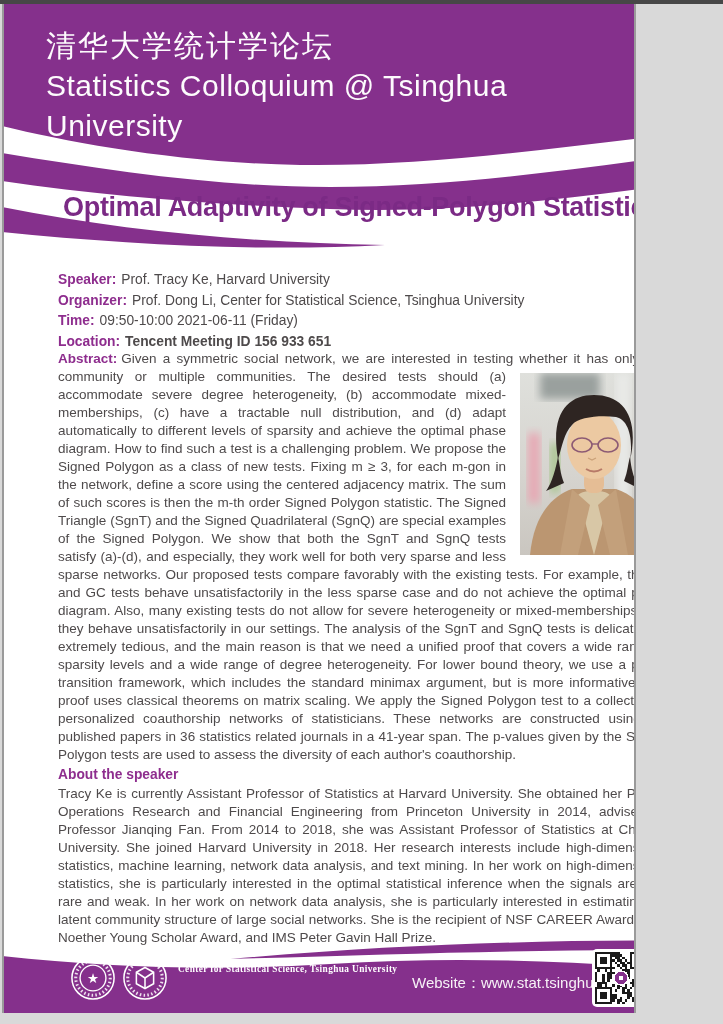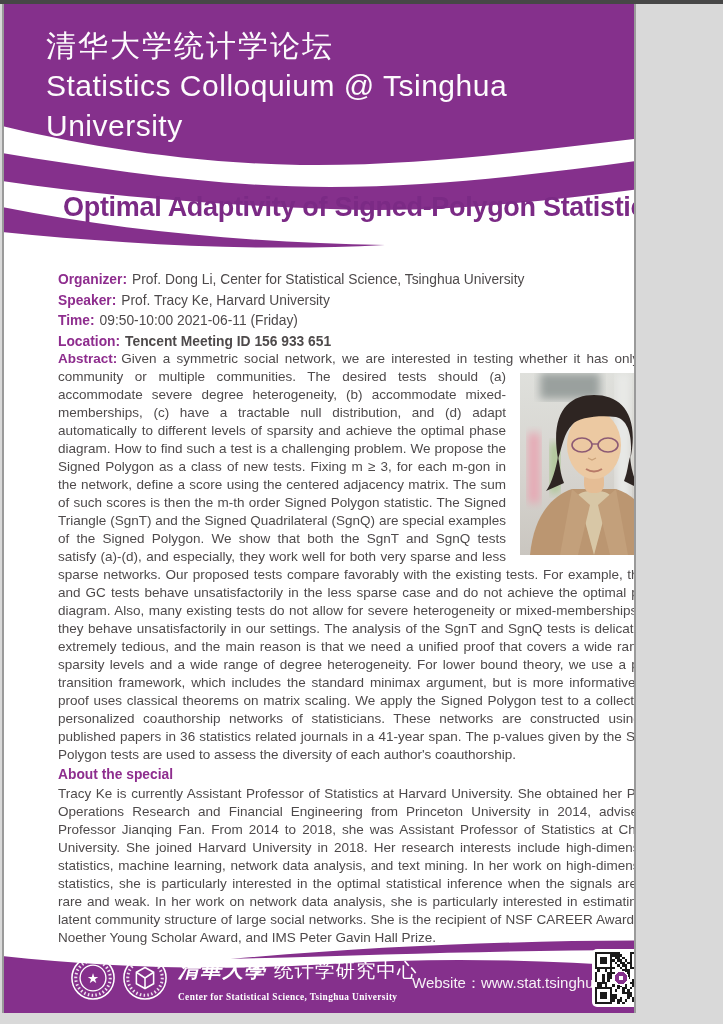--- a/index.html
+++ b/index.html
@@ -65,24 +65,24 @@
       <div class="hdr-zh">清华大学统计学论坛</div>
       <div class="hdr-en">Statistics Colloquium @ Tsinghua University</div>
     </div>
 
     <div class="talk-title">
       <div>Optimal Adaptivity of Signed-Polygon Statistics</div>
     </div>
 
     <div class="info">
       <div>
+        <span class="lbl">Speaker:</span><span>Prof. Tracy Ke, Harvard University</span>
+      </div>
+      <div>
         <span class="lbl">Organizer:</span><span>Prof. Dong Li, Center for Statistical Science, Tsinghua University</span>
-      </div>
-      <div>
-        <span class="lbl">Speaker:</span><span>Prof. Tracy Ke, Harvard University</span>
       </div>
       <div>
         <span class="lbl">Time:</span><span>09:50-10:00 2021-06-11 (Friday)</span>
       </div>
       <div>
         <span class="lbl">Location:</span><span class="val-bold">Tencent Meeting ID 156 933 651</span>
       </div>
     </div>
 
     <div class="content">
@@ -120,21 +120,21 @@
 
           <ellipse cx="62" cy="72" rx="10" ry="7" fill="none" stroke="#8c5a74" stroke-width="1.6"></ellipse>
           <ellipse cx="88" cy="72" rx="10" ry="7" fill="none" stroke="#8c5a74" stroke-width="1.6"></ellipse>
           <path d="M72,71 L78,71" stroke="#8c5a74" stroke-width="1.4" fill="none"></path>
 
           <path d="M66,96 Q74,101 82,96" stroke="#b77a68" stroke-width="2" fill="none"></path>
           <path d="M68,85 L72,87 L76,85" stroke="#caa178" stroke-width="1.2" fill="none"></path>
         </svg>
         <span>multiple communities. The desired tests should (a) accommodate severe degree heterogeneity, (b) accommodate mixed-memberships, (c) have a tractable null distribution, and (d) adapt automatically to different levels of sparsity and achieve the optimal phase diagram. How to find such a test is a challenging problem. We propose the Signed Polygon as a class of new tests. Fixing m ≥ 3, for each m-gon in the network, define a score using the centered adjacency matrix. The sum of such scores is then the m-th order Signed Polygon statistic. The Signed Triangle (SgnT) and the Signed Quadrilateral (SgnQ) are special examples of the Signed Polygon. We show that both the SgnT and SgnQ tests satisfy (a)-(d), and especially, they work well for both very sparse and less sparse networks. Our proposed tests compare favorably with the existing tests. For example, the EZ and GC tests behave unsatisfactorily in the less sparse case and do not achieve the optimal phase diagram. Also, many existing tests do not allow for severe heterogeneity or mixed-memberships, and they behave unsatisfactorily in our settings. The analysis of the SgnT and SgnQ tests is delicate and extremely tedious, and the main reason is that we need a unified proof that covers a wide range of sparsity levels and a wide range of degree heterogeneity. For lower bound theory, we use a phase transition framework, which includes the standard minimax argument, but is more informative. The proof uses classical theorems on matrix scaling. We apply the Signed Polygon test to a collection of personalized coauthorship networks of statisticians. These networks are constructed using the published papers in 36 statistics related journals in a 41-year span. The p-values given by the Signed Polygon tests are used to assess the diversity of each author's coauthorship.</span>
       </p>
-      <div class="about-lbl">About the special</div>
+      <div class="about-lbl">About the speaker</div>
       <p>Tracy Ke is currently Assistant Professor of Statistics at Harvard University. She obtained her PhD in Operations Research and Financial Engineering from Princeton University in 2014, advised by Professor Jianqing Fan. From 2014 to 2018, she was Assistant Professor of Statistics at Chicago University. She joined Harvard University in 2018. Her research interests include high-dimensional statistics, machine learning, network data analysis, and text mining. In her work on high-dimensional statistics, she is particularly interested in the optimal statistical inference when the signals are very rare and weak. In her work on network data analysis, she is particularly interested in estimating the latent community structure of large social networks. She is the recipient of NSF CAREER Award, ASA Noether Young Scholar Award, and IMS Peter Gavin Hall Prize.</p>
     </div>
 
     <svg class="ftr-wave" viewBox="0 0 723 83" preserveAspectRatio="none">
       <path fill="#85308c" d="M230,25 C400,10 560,5 723,7 L723,17 C566,14 408,20 230,25 Z"></path>
       <path fill="#85308c" d="M0,22 C110,34 220,37 330,30 C470,21 600,28 723,40 L723,83 L0,83 Z"></path>
     </svg>
     <div class="ftr-content">
 
       <svg class="logo logo-tsinghua" viewBox="0 0 48 48">
@@ -145,24 +145,20 @@
       </svg>
 
       <svg class="logo logo-css" viewBox="0 0 48 48">
         <circle cx="24" cy="24" r="22" fill="none" stroke="#ffffff" stroke-width="1.6"></circle>
         <circle cx="24" cy="24" r="18" fill="none" stroke="#ffffff" stroke-width="3.2" stroke-dasharray="1.6 2.4" opacity="0.85"></circle>
         <path d="M24,13 L33,18 L33,30 L24,35 L15,30 L15,18 Z" fill="none" stroke="#ffffff" stroke-width="1.6"></path>
         <path d="M15,18 L24,24 L33,18 M24,24 L24,35" fill="none" stroke="#ffffff" stroke-width="1.6"></path>
       </svg>
 
       <div class="org">
-        <div class="org-zh-line">
-          <span class="org-zh-callig">清華大學</span>
-          <span class="org-zh-name">统计学研究中心</span>
-        </div>
         <div class="org-en">Center for Statistical Science, Tsinghua University</div>
       </div>
 
       <div class="website">
         <span>Website：</span><span>www.stat.tsinghua.edu.cn</span>
       </div>
 
       <div class="qr">
         <svg id="qr-svg" width="52" height="52" viewBox="0 0 21 21" shape-rendering="crispEdges">
             <rect x="0" y="0" width="21" height="21" fill="#ffffff"></rect>

